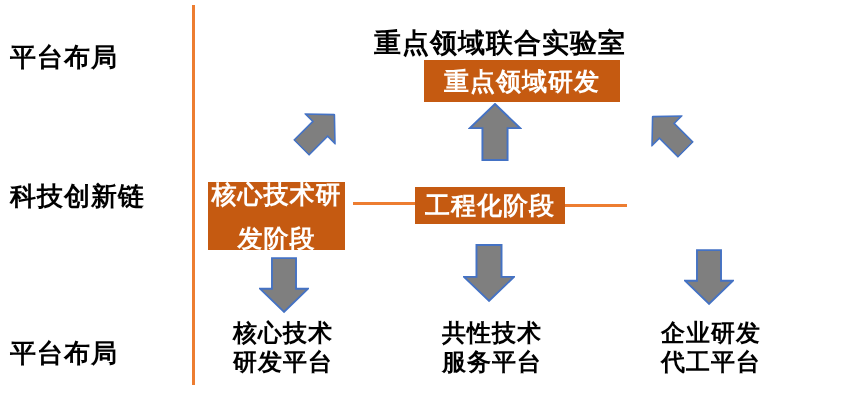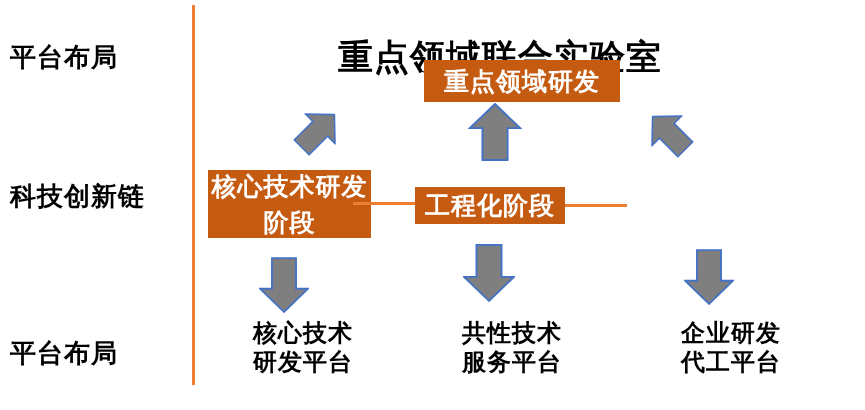--- a/index.html
+++ b/index.html
@@ -9,38 +9,38 @@
   }
   .vline{position:absolute;left:192px;top:5px;width:3px;height:380px;background:var(--connector);}
   .side-label{
     position:absolute;left:10px;width:185px;text-align:left;
     font-size:26px;font-weight:bold;color:var(--text-dark);letter-spacing:1px;
   }
   .side-top{top:40px;}
   .side-mid{top:179px;}
   .side-bot{top:336px;}
   .top-title{
-    position:absolute;left:330px;top:34px;width:340px;text-align:center;
-    font-size:35px;font-weight:bold;color:var(--text-dark);letter-spacing:1px;
+    position:absolute;left:330px;top:25px;width:340px;text-align:center;
+    font-size:27px;font-weight:bold;color:var(--text-dark);letter-spacing:1px;
   }
   .obox{
     position:absolute;background:var(--box-fill);color:var(--text-light);
     font-weight:bold;display:flex;align-items:center;justify-content:center;
     text-align:center;letter-spacing:1px;
   }
   .top-box{left:392px;top:60px;width:196px;height:42px;font-size:25px;margin-left:32px;}
-  .stage1{left:208px;top:170px;width:163px;height:68px;font-size:25px;line-height:36px;}
+  .stage1{left:208px;top:182px;width:137px;height:68px;font-size:25px;line-height:44px;}
   .stage2{left:415px;top:187px;width:150px;height:37px;font-size:25px;}
   .stage3{left:627px;top:188px;width:155px;height:40px;font-size:25px;}
   .connector{position:absolute;height:3px;background:var(--connector);}
   .conn1{left:353px;top:202px;width:62px;}
   .conn2{left:565px;top:204px;width:62px;}
   .platform{
     position:absolute;top:318px;width:180px;text-align:center;
-    font-size:24px;font-weight:bold;color:var(--text-dark);line-height:29px;letter-spacing:1px;padding-left:20px;
+    font-size:24px;font-weight:bold;color:var(--text-dark);line-height:29px;letter-spacing:1px;
   }
   .p1{left:193px;}
   .p2{left:402px;}
   .p3{left:621px;}
   .arrow{position:absolute;}
   .arrow polygon{fill:var(--arrow-fill);stroke:var(--arrow-stroke);stroke-width:2;stroke-linejoin:miter;}
   .a-ne{left:296px;top:107px;width:44px;height:48px;transform:rotate(45deg);}
   .a-up{left:468px;top:103px;width:54px;height:58px;}
   .a-nw{left:647px;top:109px;width:44px;height:48px;transform:rotate(-45deg);}
   .a-d1{left:259px;top:253px;width:50px;height:64px;transform:rotate(180deg);}

